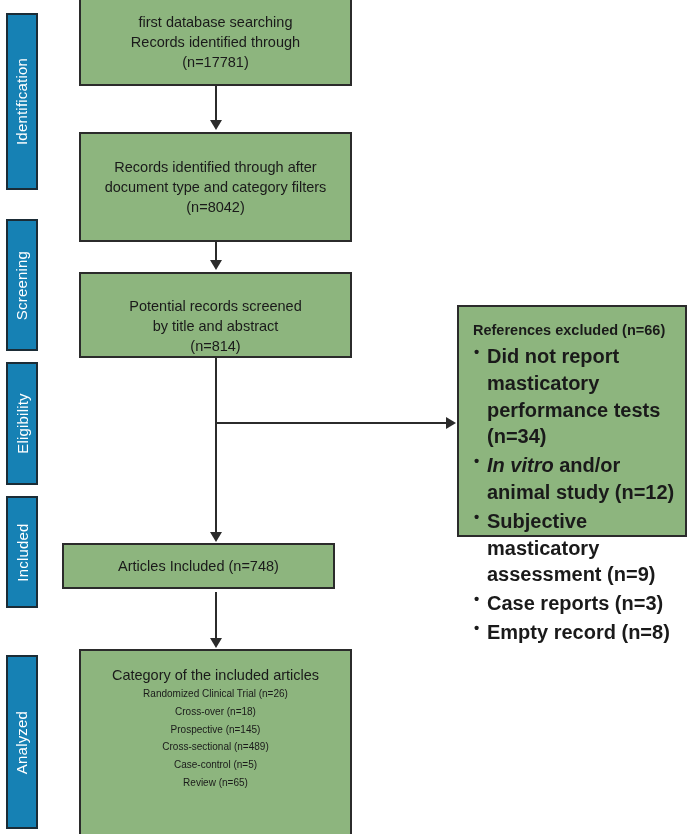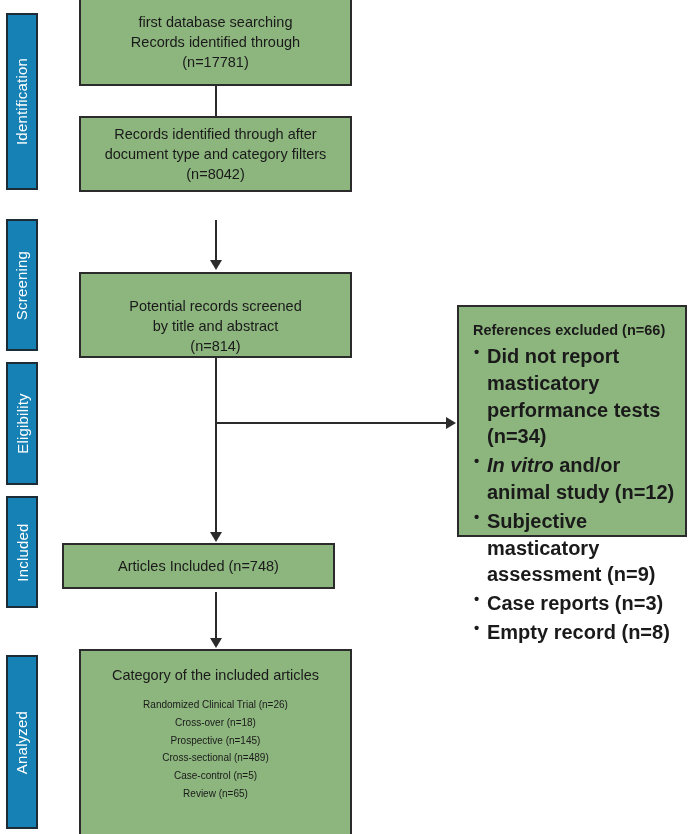--- a/index.html
+++ b/index.html
@@ -87,21 +87,20 @@
   }
   .ital { font-style: italic; }
 
   
   .cat-inner {
     padding: 14px 8px 8px 8px;
     text-align: center;
   }
   .cat-head {
     display: block;
-    margin-bottom: 11px;
     font-size: 14.5px;
   }
   .cat-list {
     list-style: none;
     margin: 0;
     padding: 0;
   }
   .cat-list li {
     font-size: 10px;
     line-height: 1.78;
@@ -174,21 +173,21 @@
 
   <div class="vline" style="left:215px;top:592px;height:48px;"></div>
   <div class="arrow-down" style="left:210px;top:638px;"></div>
 
   <div class="box box-center" style="left:79px;top:-2px;width:273px;height:88px;">
     <span>first database searching</span>
     <span>Records identified through</span>
     <span>(n=17781)</span>
   </div>
 
-  <div class="box box-center" style="left:79px;top:116px;width:273px;height:76px;">
+  <div class="box box-center" style="left:79px;top:132px;width:273px;height:110px;">
     <span>Records identified through after</span>
     <span>document type and category filters</span>
     <span>(n=8042)</span>
   </div>
 
   <div class="box box-center" style="left:79px;top:272px;width:273px;height:86px;justify-content:flex-end;">
     <span>Potential records screened</span>
     <span>by title and abstract</span>
     <span>(n=814)</span>
   </div>

